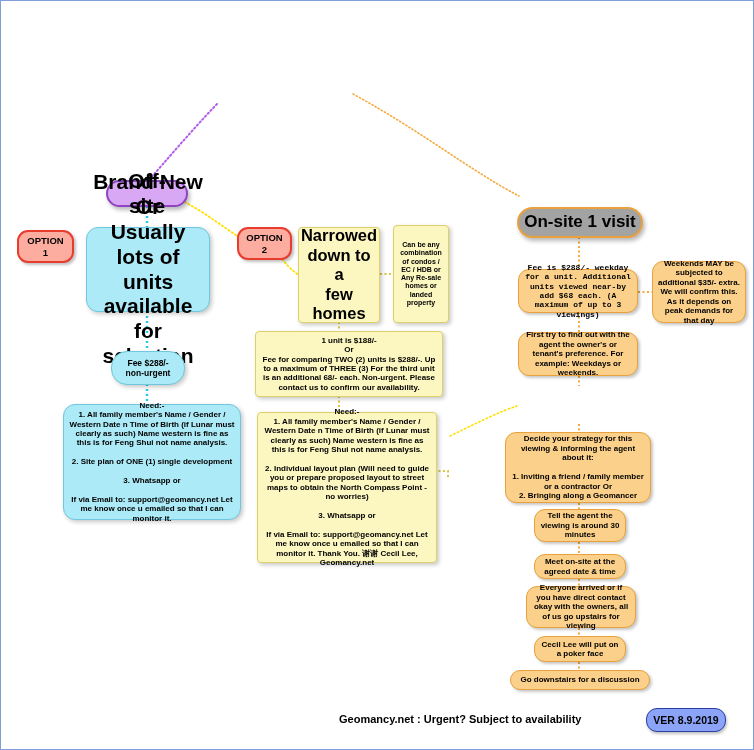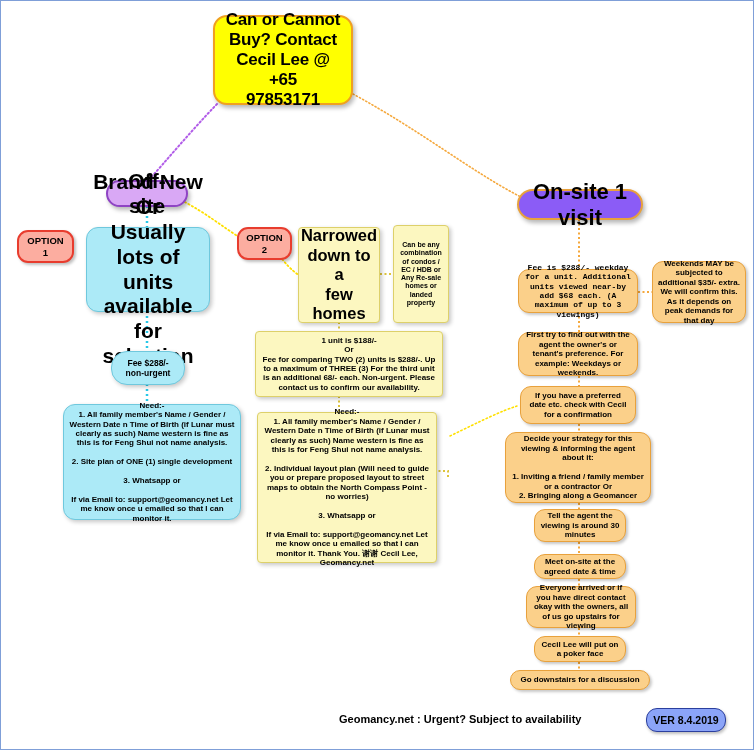--- a/index.html
+++ b/index.html
@@ -48,25 +48,26 @@
     box-shadow: 2px 3px 4px rgba(0,0,0,0.28);
   }
   .n-offsite {
     background: #d9a8f5;
     border: 2px solid #8f44c4;
     border-radius: 18px;
     font-size: 21px;
     box-shadow: 2px 3px 4px rgba(0,0,0,0.28);
   }
   .n-onsite {
-    background: #8b5cf6;
+    background: #a3a3a3;
     border: 2px solid #e8a13c;
     border-radius: 18px;
-    font-size: 22px;
+    font-size: 17px;
     box-shadow: 2px 3px 4px rgba(0,0,0,0.28);
+    margin-top: 18px;
   }
   .n-option {
     background: #fcada0;
     border: 2px solid #e83c2e;
     border-radius: 11px;
     font-size: 9.5px;
     box-shadow: 2px 2px 3px rgba(0,0,0,0.25);
   }
   .n-blue {
     background: #aceaf7;
@@ -167,26 +168,20 @@
     <path d="M 578,541 L 578,553" fill="none" stroke="#f5a83c" stroke-width="2" stroke-dasharray="2 2.5"></path>
     <path d="M 578,578 L 578,585" fill="none" stroke="#f5a83c" stroke-width="2" stroke-dasharray="2 2.5"></path>
     <path d="M 578,627 L 578,635" fill="none" stroke="#f5a83c" stroke-width="2" stroke-dasharray="2 2.5"></path>
     <path d="M 578,661 L 578,670" fill="none" stroke="#f5a83c" stroke-width="2" stroke-dasharray="2 2.5"></path>
 
     <path d="M 637,291 L 652,291" fill="none" stroke="#f5a83c" stroke-width="2" stroke-dasharray="2 2.5"></path>
 
     <path d="M 449,435 C 480,420 500,410 516,405" fill="none" stroke="#ffe000" stroke-width="1.6" stroke-dasharray="1.4 2.6" stroke-linecap="round"></path>
   </svg>
 
-  <div class="node n-title" style="left:212px; top:14px; width:140px; height:90px;">
-    <div class="node-inner">Can or Cannot
-Buy? Contact
-Cecil Lee @ +65
-97853171</div>
-  </div>
 
   <div class="node n-offsite" style="left:105px; top:179px; width:82px; height:27px;">
     <div class="node-inner">Off-site</div>
   </div>
 
   <div class="node n-onsite" style="left:516px; top:188px; width:126px; height:31px;">
     <div class="node-inner">On-site 1 visit</div>
   </div>
 
   <div class="node n-option" style="left:16px; top:229px; width:57px; height:33px;">
@@ -255,23 +250,20 @@
   </div>
 
   <div class="node n-orange small8" style="left:651px; top:260px; width:94px; height:62px;">
     <div class="node-inner">Weekends MAY be subjected to additional $35/- extra. We will confirm this. As it depends on peak demands for that day</div>
   </div>
 
   <div class="node n-orange small8" style="left:517px; top:331px; width:120px; height:44px;">
     <div class="node-inner">First try to find out with the agent the owner's or tenant's preference. For example: Weekdays or weekends.</div>
   </div>
 
-  <div class="node n-orange small8" style="left:519px; top:385px; width:116px; height:38px;">
-    <div class="node-inner">If you have a preferred date etc. check with Cecil for a confirmation</div>
-  </div>
 
   <div class="node n-orange small8" style="left:504px; top:431px; width:146px; height:71px;">
     <div class="node-inner">Decide your strategy for this viewing &amp; informing the agent about it:
 
 1. Inviting a friend / family member or a contractor Or
 2. Bringing along a Geomancer</div>
   </div>
 
   <div class="node n-orange small8" style="left:533px; top:508px; width:92px; height:33px;">
     <div class="node-inner">Tell the agent the viewing is around 30 minutes</div>
@@ -288,16 +280,16 @@
   <div class="node n-orange small8" style="left:533px; top:635px; width:92px; height:26px;">
     <div class="node-inner">Cecil Lee will put on a poker face</div>
   </div>
 
   <div class="node n-orange small8" style="left:509px; top:669px; width:140px; height:20px; border-radius:10px;">
     <div class="node-inner">Go downstairs for a discussion</div>
   </div>
 
   <div id="footer-text">Geomancy.net : Urgent? Subject to availability</div>
   <div id="ver-badge">
-    <span>VER 8.4.2019</span>
+    <span>VER 8.9.2019</span>
   </div>
 
 </div>
 
 </body></html>

